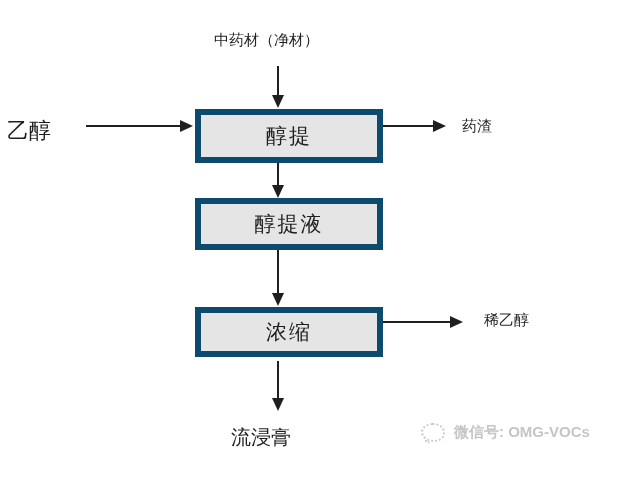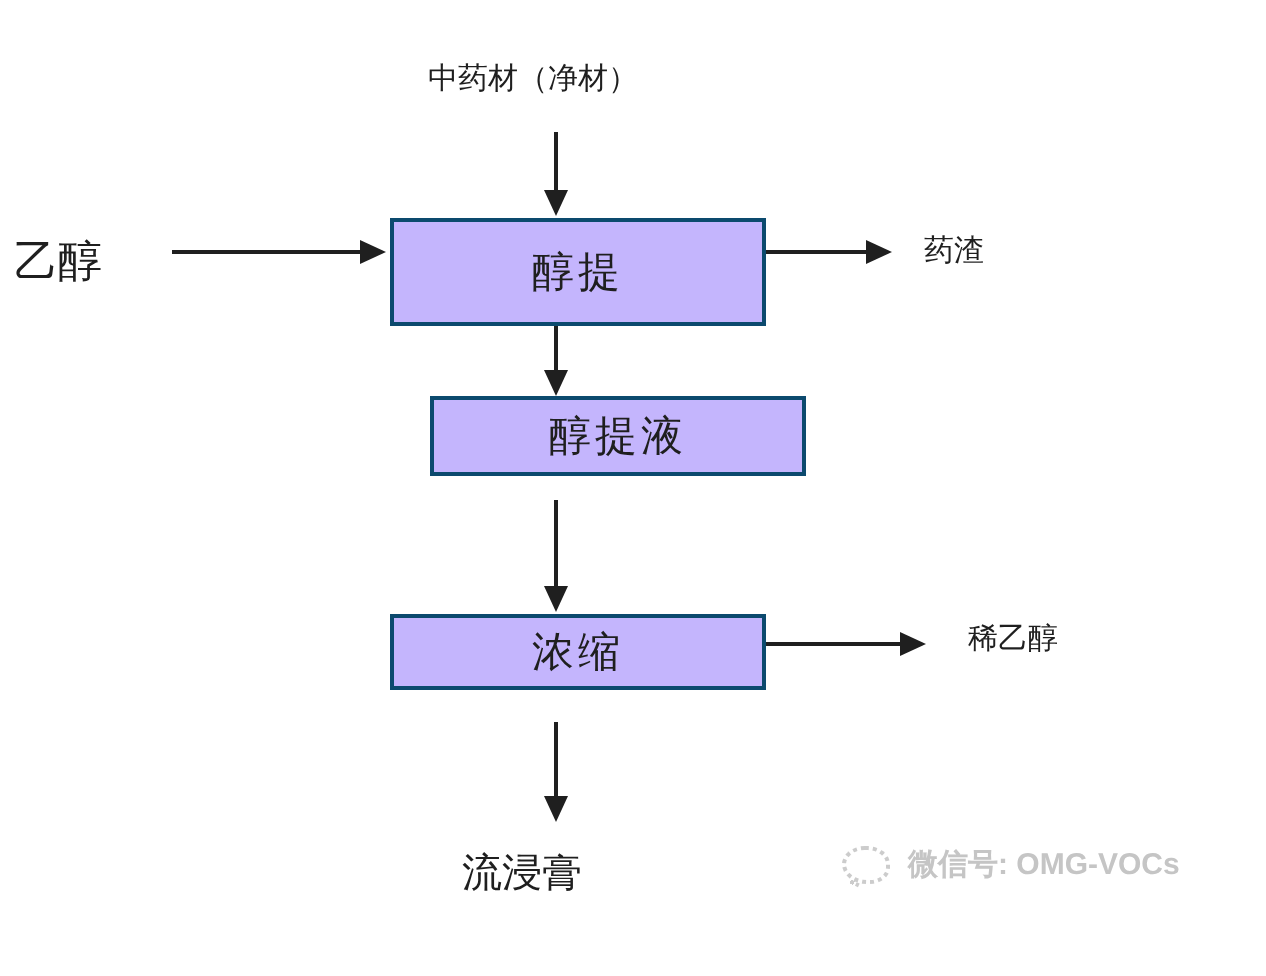--- a/index.html
+++ b/index.html
@@ -17,22 +17,22 @@
     font-size: 15px;
     line-height: 1.2;
     white-space: nowrap;
     color: #1f1f1f;
   }
   .pbox {
     position: absolute;
     box-sizing: border-box;
     left: 195px;
     width: 188px;
-    border: 2px solid #0c4a6e;
-    background: #c4b5fd;
+    border: 6px solid #0c4a6e;
+    background: #e5e5e5;
     display: flex;
     align-items: center;
     justify-content: center;
     font-size: 21px;
     letter-spacing: 2px;
     font-family: Liberation Mono, monospace;
   }
   .vline {
     position: absolute;
     width: 2px;
@@ -111,28 +111,28 @@
     <span>醇提</span>
   </div>
 
   <div class="hline" style="left:383px; top:125px; width:50px;"></div>
   <div class="head-right" style="left:433px; top:120px;"></div>
   <div class="txt" style="left:462px; top:117px;">药渣</div>
 
   <div class="vline" style="left:277px; top:163px; height:22px;"></div>
   <div class="head-down" style="left:272px; top:185px;"></div>
 
-  <div class="pbox" style="top:198px; height:40px;margin-left:20px;">
+  <div class="pbox" style="top:198px; height:52px;">
     <span>醇提液</span>
   </div>
 
   <div class="vline" style="left:277px; top:250px; height:43px;"></div>
   <div class="head-down" style="left:272px; top:293px;"></div>
 
-  <div class="pbox" style="top:307px; height:38px;">
+  <div class="pbox" style="top:307px; height:50px;">
     <span>浓缩</span>
   </div>
 
   <div class="hline" style="left:383px; top:321px; width:67px;"></div>
   <div class="head-right" style="left:450px; top:316px;"></div>
   <div class="txt" style="left:484px; top:311px;">稀乙醇</div>
 
   <div class="vline" style="left:277px; top:361px; height:37px;"></div>
   <div class="head-down" style="left:272px; top:398px;"></div>
   <div class="txt" style="left:231px; top:425px; font-size:20px;">流浸膏</div>

